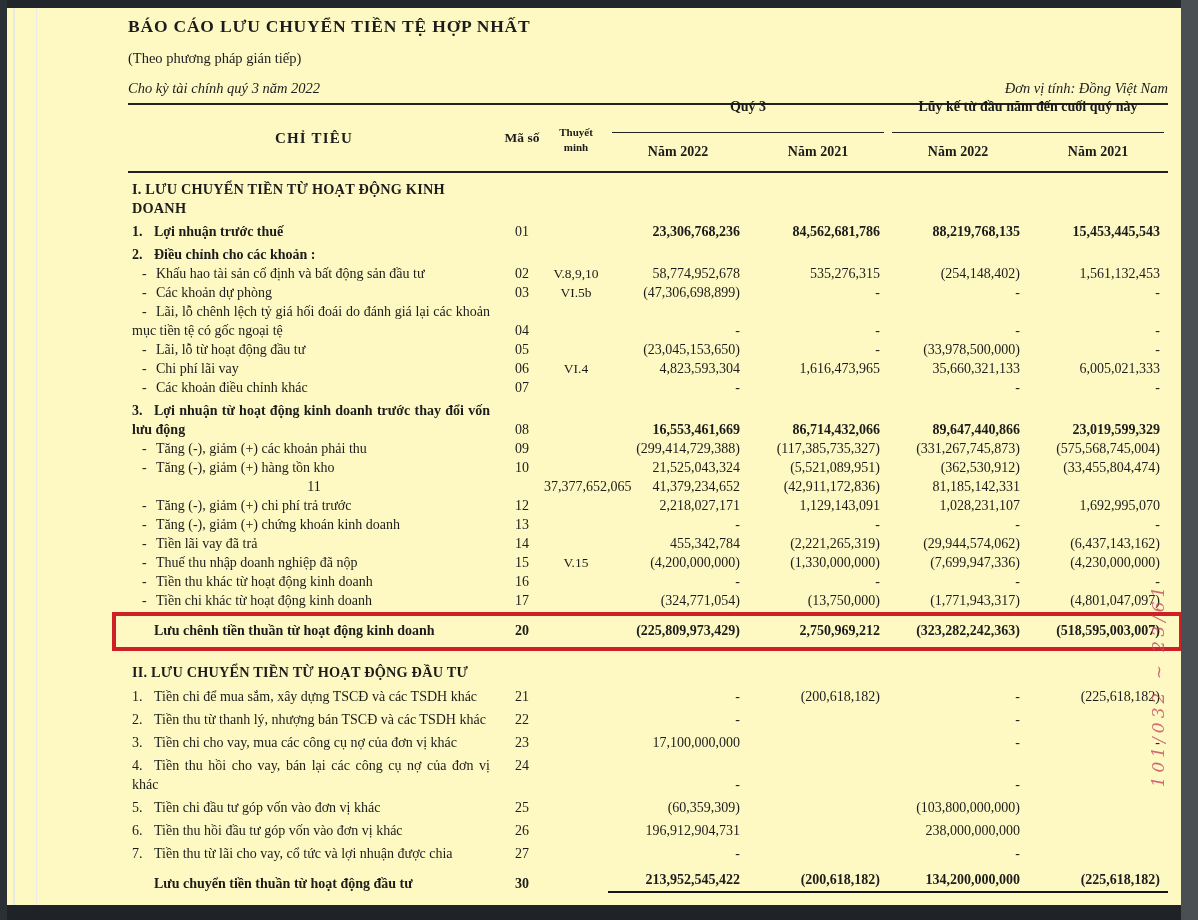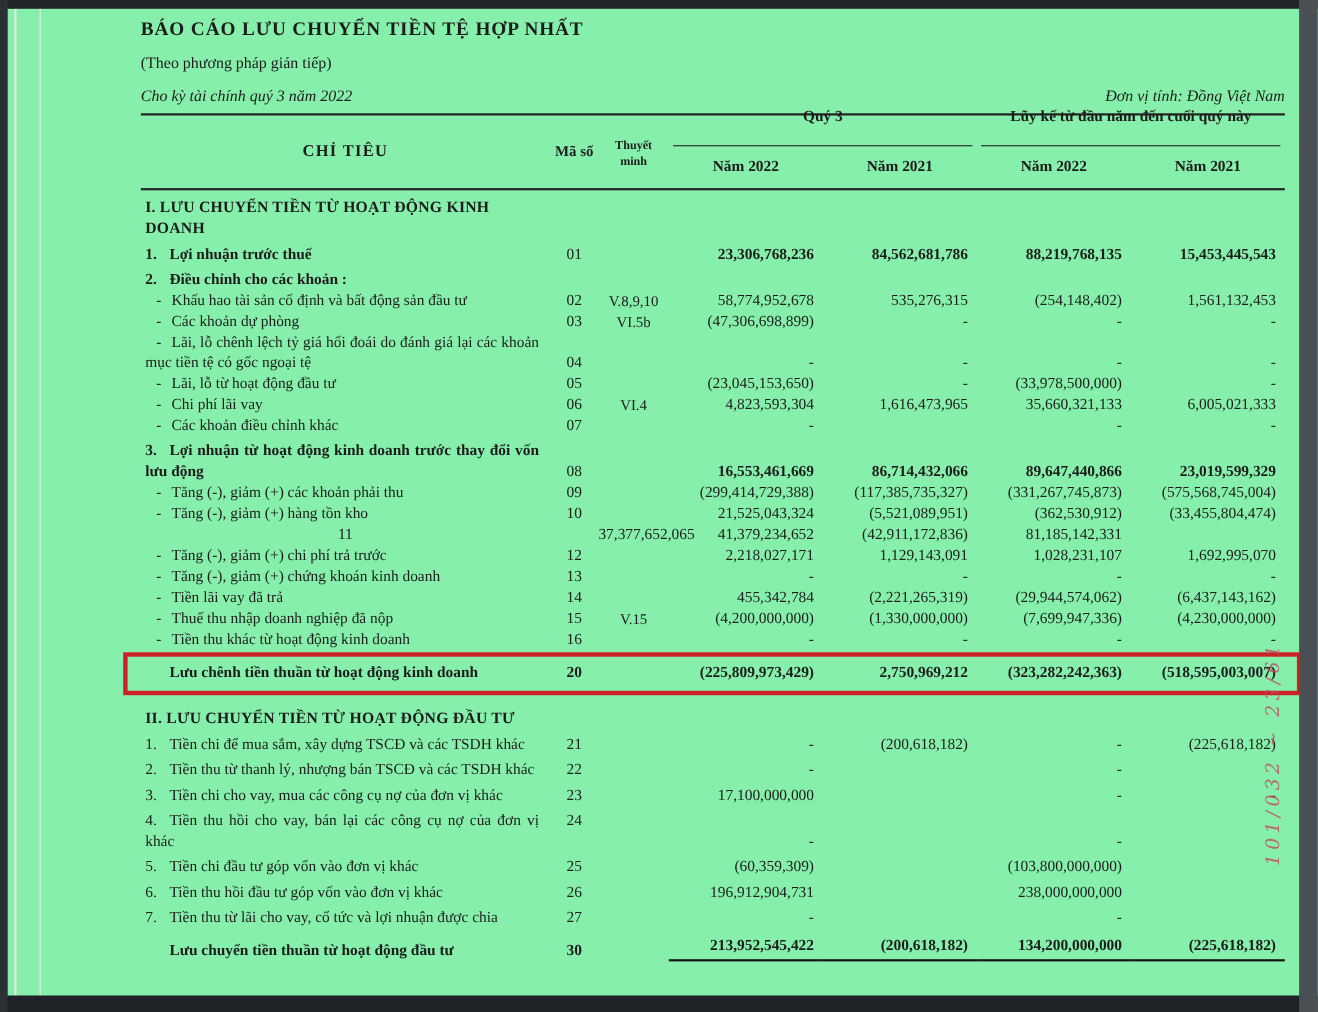--- a/index.html
+++ b/index.html
@@ -1,16 +1,16 @@
 <!DOCTYPE html>
 <html><head>
 <meta charset="utf-8">
 <style>
   html,body{margin:0;padding:0;background:#23272b;}
-  .page{position:relative;width:1198px;height:920px;background:#86efac;overflow:hidden;
+  .page{position:relative;width:1198px;height:920px;background:#fef9c3;overflow:hidden;
         font-family:"Liberation Serif","DejaVu Serif",serif;color:#1c1c1c;}
   
   .bar-top{position:absolute;left:0;top:0;width:1198px;height:8px;background:#22262a;}
   .bar-bottom{position:absolute;left:0;top:905px;width:1198px;height:15px;background:#1f2327;}
   .bar-left{position:absolute;left:0;top:0;width:7px;height:920px;background:#2b3034;}
   .bar-right{position:absolute;left:1181px;top:0;width:17px;height:920px;background:#4a4f54;}
   .scan-line1{position:absolute;left:13px;top:8px;width:2px;height:897px;background:#e7e7e4;}
   .scan-line2{position:absolute;left:36px;top:8px;width:1px;height:897px;background:#ececE8;}
 
   
@@ -262,20 +262,29 @@
       <div class="trow sub">
         <div class="c-label"><span class="num">-</span><span class="lbl">Tiền thu khác từ hoạt động kinh doanh</span></div>
         <div class="c-code">16</div>
         <div class="c-note"></div>
         <div class="c-val">-</div>
         <div class="c-val">-</div>
         <div class="c-val">-</div>
         <div class="c-val">-</div>
       </div>
 
+      <div class="trow sub">
+        <div class="c-label"><span class="num">-</span><span class="lbl">Tiền chi khác từ hoạt động kinh doanh</span></div>
+        <div class="c-code">17</div>
+        <div class="c-note"></div>
+        <div class="c-val">(324,771,054)</div>
+        <div class="c-val">(13,750,000)</div>
+        <div class="c-val">(1,771,943,317)</div>
+        <div class="c-val">(4,801,047,097)</div>
+      </div>
 
       <div class="trow hl">
         <div class="hl-box"></div>
         <div class="c-label"><span class="num"></span><span class="lbl">Lưu chênh tiền thuần từ hoạt động kinh doanh</span></div>
         <div class="c-code">20</div>
         <div class="c-note"></div>
         <div class="c-val">(225,809,973,429)</div>
         <div class="c-val">2,750,969,212</div>
         <div class="c-val">(323,282,242,363)</div>
         <div class="c-val">(518,595,003,007)</div>

